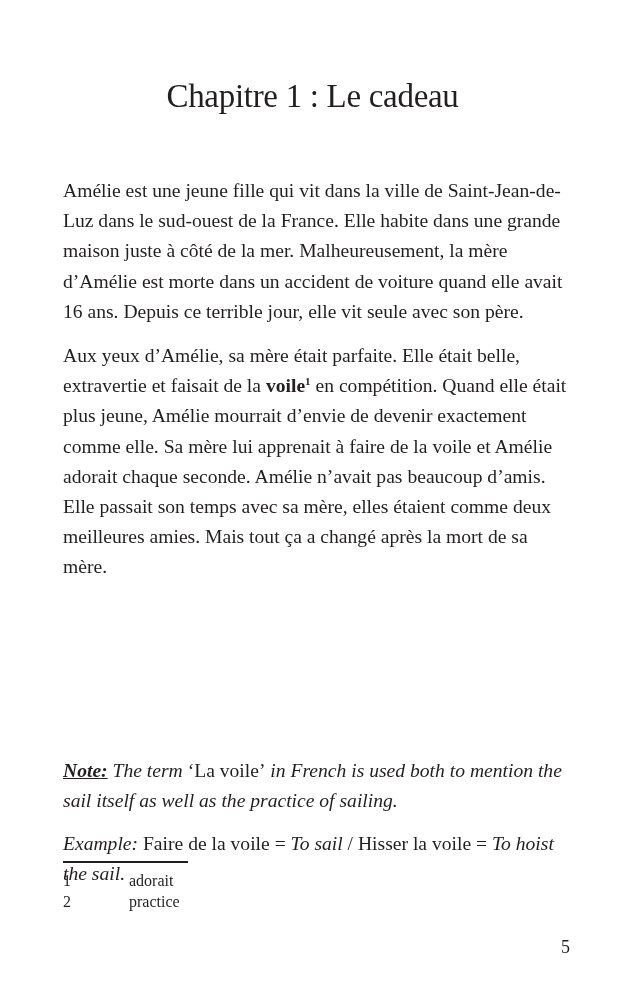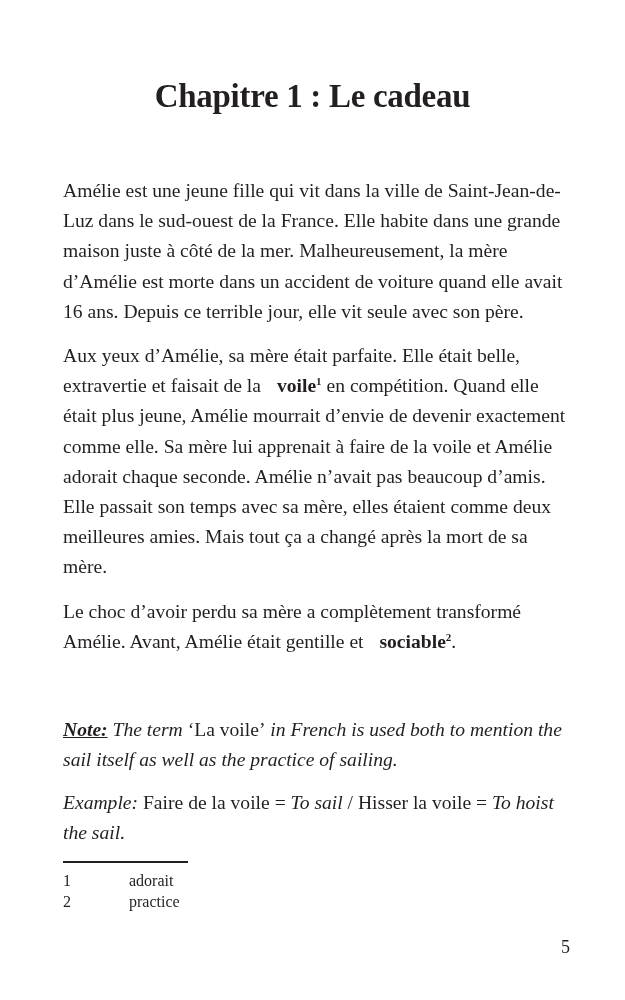--- a/index.html
+++ b/index.html
@@ -21,47 +21,47 @@
       width: 625px;
       height: 1000px;
     }
     .chapter-title {
       position: absolute;
       left: 0;
       top: 78px;
       width: 625px;
       text-align: center;
       font-size: 33px;
-      font-weight: bold;
+      font-weight: normal;
       letter-spacing: -0.3px;
       margin: 0;
     }
     .body-text {
       position: absolute;
       left: 63px;
       top: 176px;
       width: 505px;
       font-family: Liberation Serif, serif;
     }
     .para {
       font-size: 19.6px;
       line-height: 30.2px;
       margin: 0 0 14px 0;
     }
-    .para b { font-weight: bold; margin-left: 11px; }
+    .para b { font-weight: bold; }
     .para sup {
       font-size: 11px;
       vertical-align: 7px;
       line-height: 0;
       font-weight: bold;
     }
     .note-block {
       position: absolute;
       left: 63px;
-      top: 715px;
+      top: 756px;
       width: 510px;
     }
     .note-para {
       font-size: 19.6px;
       line-height: 30px;
       margin: 0 0 13px 0;
     }
     .note-para i { font-style: italic; }
     .note-label {
       font-weight: bold;
@@ -103,21 +103,20 @@
 
 <div class="page">
 
   <h1 class="chapter-title">Chapitre 1 : Le cadeau</h1>
 
   <div class="body-text">
     <p class="para">Amélie est une jeune fille qui vit dans la ville de Saint-Jean-de-Luz dans le sud-ouest de la France. Elle habite dans une grande maison juste à côté de la mer. Malheureusement, la mère d’Amélie est morte dans un accident de voiture quand elle avait 16 ans. Depuis ce terrible jour, elle vit seule avec son père.</p>
 
     <p class="para"><span>Aux yeux d’Amélie, sa mère était parfaite. Elle était belle, extravertie et faisait de la </span><b>voile</b><sup>1</sup><span> en compétition. Quand elle était plus jeune, Amélie mourrait d’envie de devenir exactement comme elle. Sa mère lui apprenait à faire de la voile et Amélie adorait chaque seconde. Amélie n’avait pas beaucoup d’amis. Elle passait son temps avec sa mère, elles étaient comme deux meilleures amies. Mais tout ça a changé après la mort de sa mère.</span></p>
 
-    <p class="para"><span>Le choc d’avoir perdu sa mère a complètement transformé Amélie. Avant, Amélie était gentille et </span><b>sociable</b><sup>2</sup><span>.</span></p>
   </div>
 
   <div class="note-block">
     <p class="note-para"><span class="note-label">Note:</span><i> The term </i><span>‘La voile’</span><i> in French is used both to mention the sail itself as well as the practice of sailing.</i></p>
 
     <p class="note-para"><i>Example:</i><span> Faire de la voile = </span><i>To sail</i><span> / </span><span>Hisser la voile = </span><i>To hoist the sail.</i></p>
   </div>
 
   <div class="footnote-rule"></div>
 

